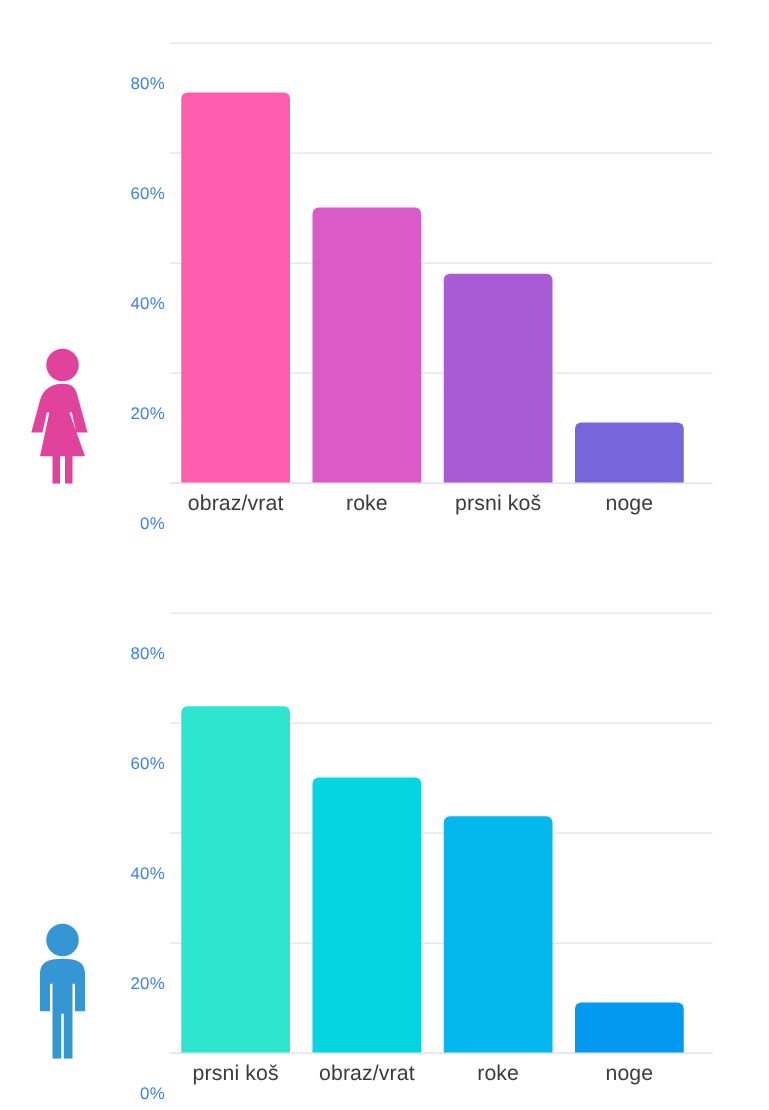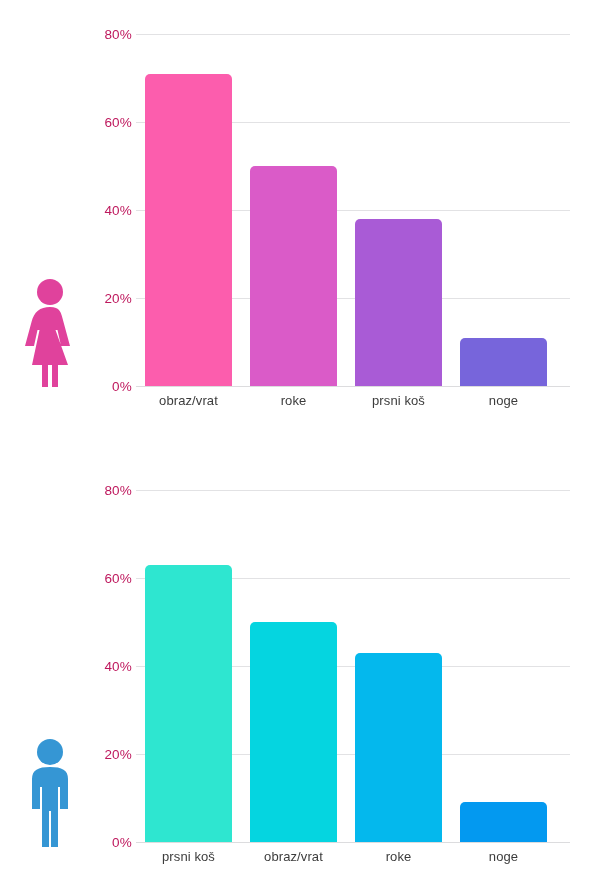--- a/index.html
+++ b/index.html
@@ -49,23 +49,24 @@
     background: #e2e2e4;
   }
   .gridline.baseline { background: #dcdcde; }
 
   .tick-label {
     position: absolute;
     right: 478px;          
     width: 44px;
     text-align: right;
     font-size: 13.5px;
-    color: #be185d;
+    color: #3b82f6;
     line-height: 1;
     letter-spacing: .2px;
+    margin-top: 32px;
   }
 
   
   .bars {
     position: absolute;
     left: 36px;
     right: 0;
     top: 0;
     bottom: 0;
     display: flex;
@@ -88,21 +89,21 @@
   
   .cat-labels {
     position: absolute;
     left: 36px;
     right: 0;
     display: flex;
   }
   .cat-label {
     width: 105px;
     text-align: center;
-    font-size: 13px;
+    font-size: 17px;
     color: #3c3c3c;
     line-height: 1;
     letter-spacing: .1px;
   }
 </style>
 </head>
 <body>
 
 <div class="chart-block" id="chart-female">
 

